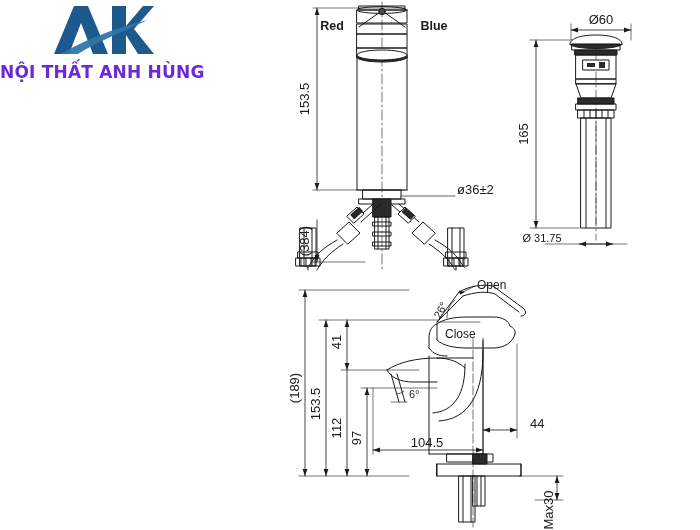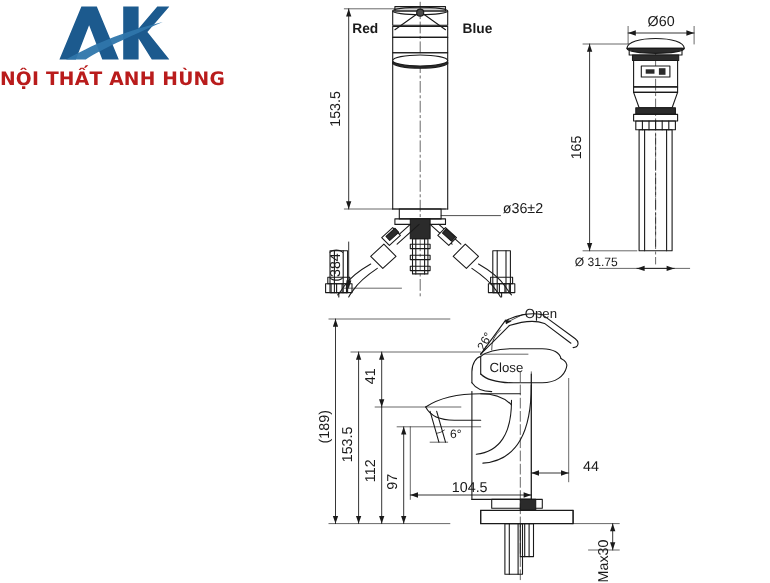--- a/index.html
+++ b/index.html
@@ -16,21 +16,21 @@
   
   .brand{position:absolute;left:0;top:4px;width:196px;height:84px;}
   .brand-mark{position:absolute;left:48px;top:0;width:106px;height:54px;}
   .brand-name{
     position:absolute;left:0;top:58px;width:196px;
     text-align:center;
     font-family:"DejaVu Sans", sans-serif;
     font-weight:bold;
     font-size:17px;
     letter-spacing:.2px;
-    color:#b91c1c;
+    color:#6d28d9;
     white-space:nowrap;
   }
 
   
   .panel{position:absolute;background:#ffffff;}
   .panel-top{left:287px;top:0px;width:413px;height:272px;}
   .panel-bot{left:287px;top:278px;width:413px;height:252px;}
 
   .svgwrap{position:absolute;left:0;top:0;width:100%;height:100%;}
   svg{display:block;}

